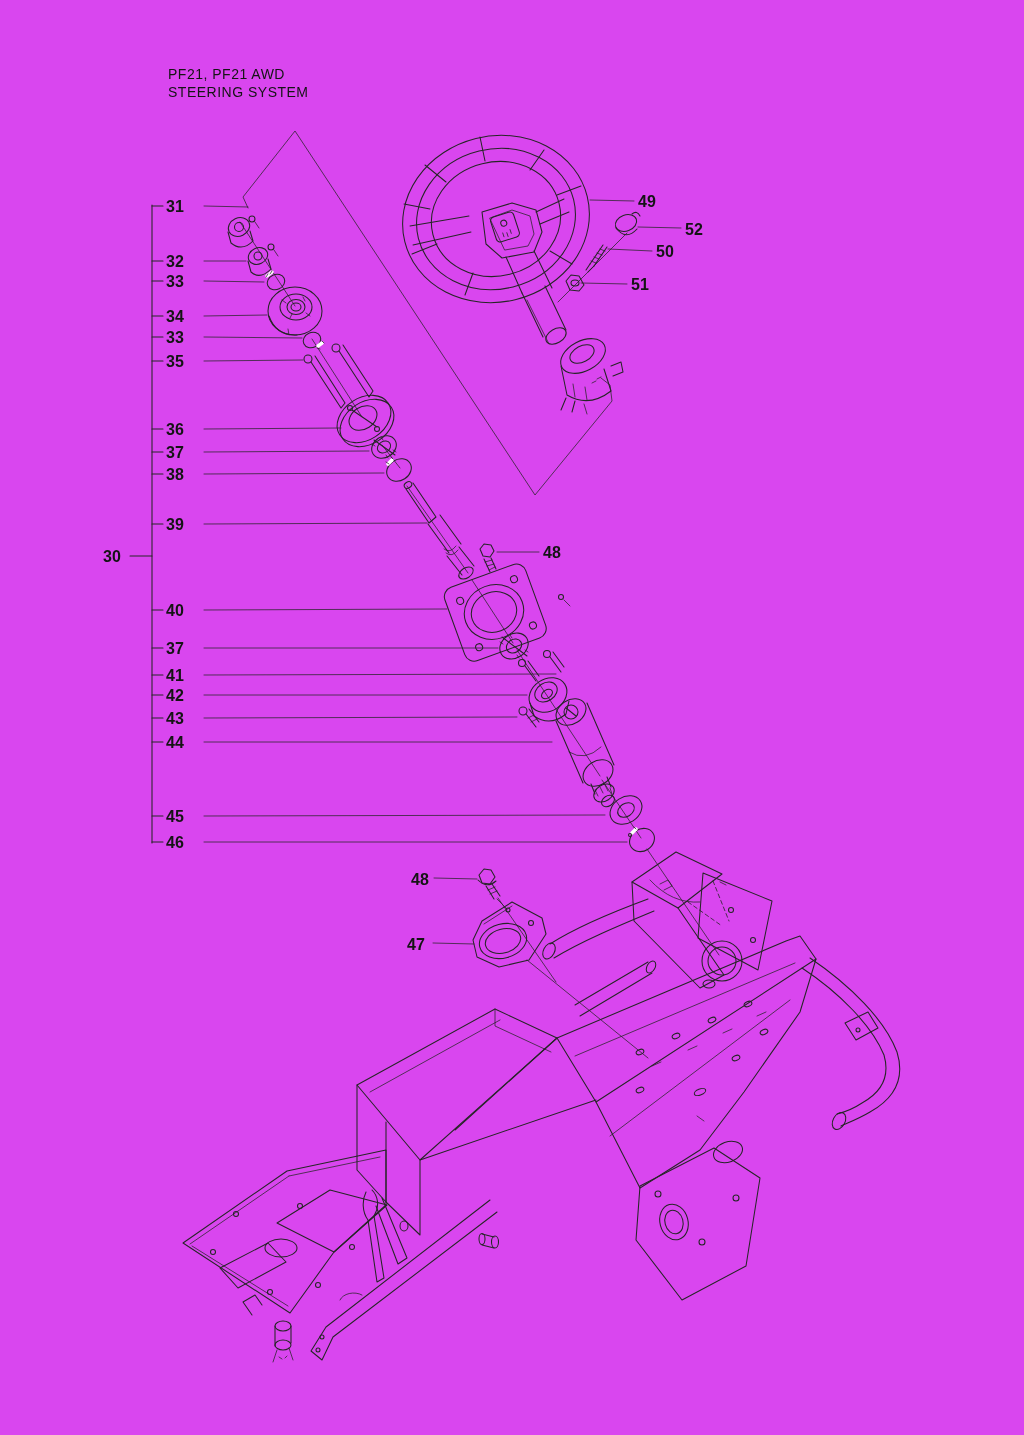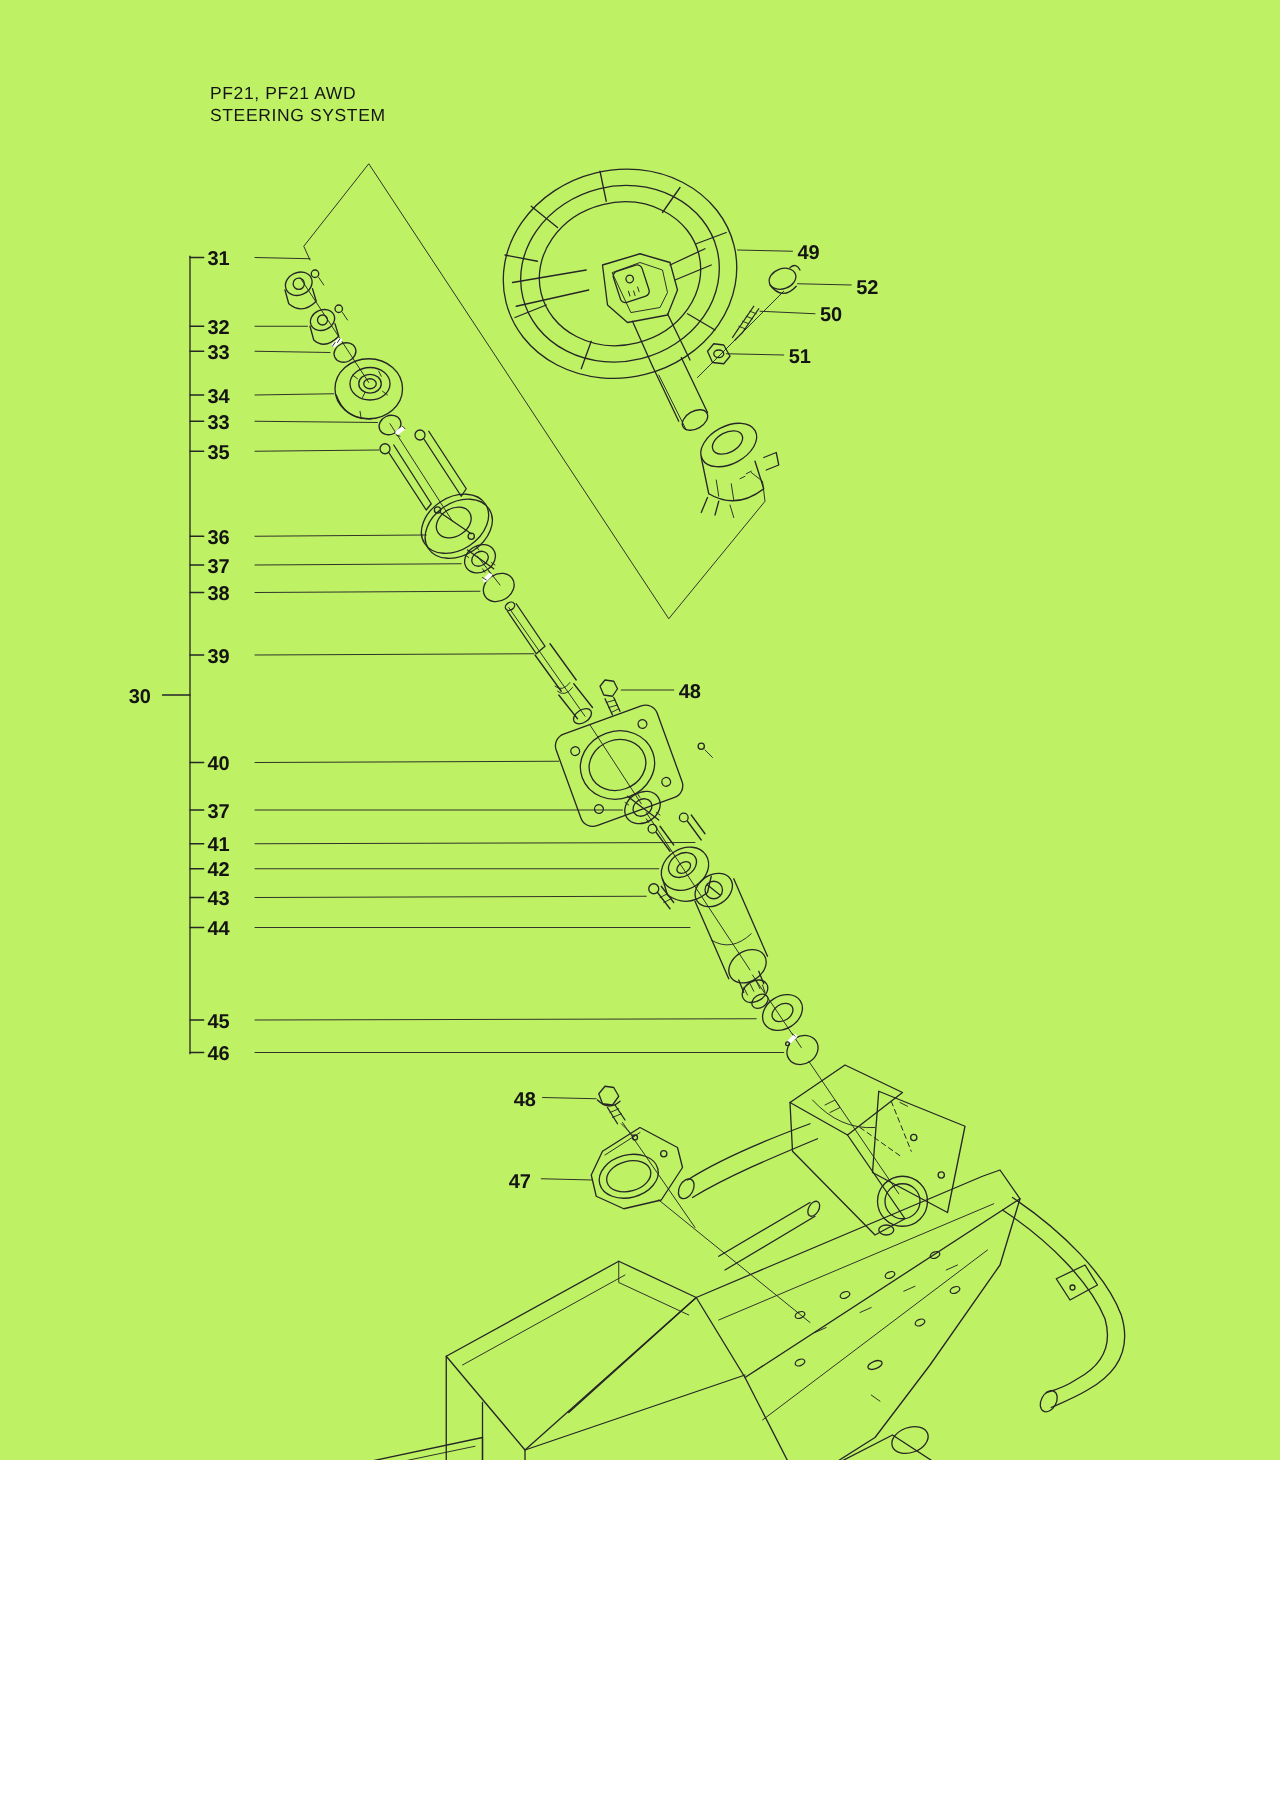--- a/index.html
+++ b/index.html
@@ -1,16 +1,16 @@
 <!DOCTYPE html>
 <html><head>
 <meta charset="utf-8">
 <style>
   html,body{margin:0;padding:0;background:#ffffff;}
-  .page{position:relative;width:1024px;height:1168px;background:#bef264;overflow:hidden;
+  .page{position:relative;width:1024px;height:1435px;background:#d946ef;overflow:hidden;
         font-family:"Liberation Sans", sans-serif;text-decoration:underline;}
   svg{position:absolute;left:0;top:0;}
   .ln{stroke:#262626;fill:none;stroke-width:1.05;stroke-linecap:round;stroke-linejoin:round;}
   .thin{stroke-width:0.75;}
   .dash{stroke-dasharray:4 3;stroke-width:0.8;}
   .gap{stroke:#ffffff;stroke-width:3.5;fill:none;}
   text.callout{font-family:"Liberation Sans", sans-serif;font-size:16px;font-weight:700;fill:#141414;}
   text.title{font-family:"Liberation Sans", sans-serif;font-size:14px;font-weight:400;
              letter-spacing:.5px;fill:#141414;}
 </style>

